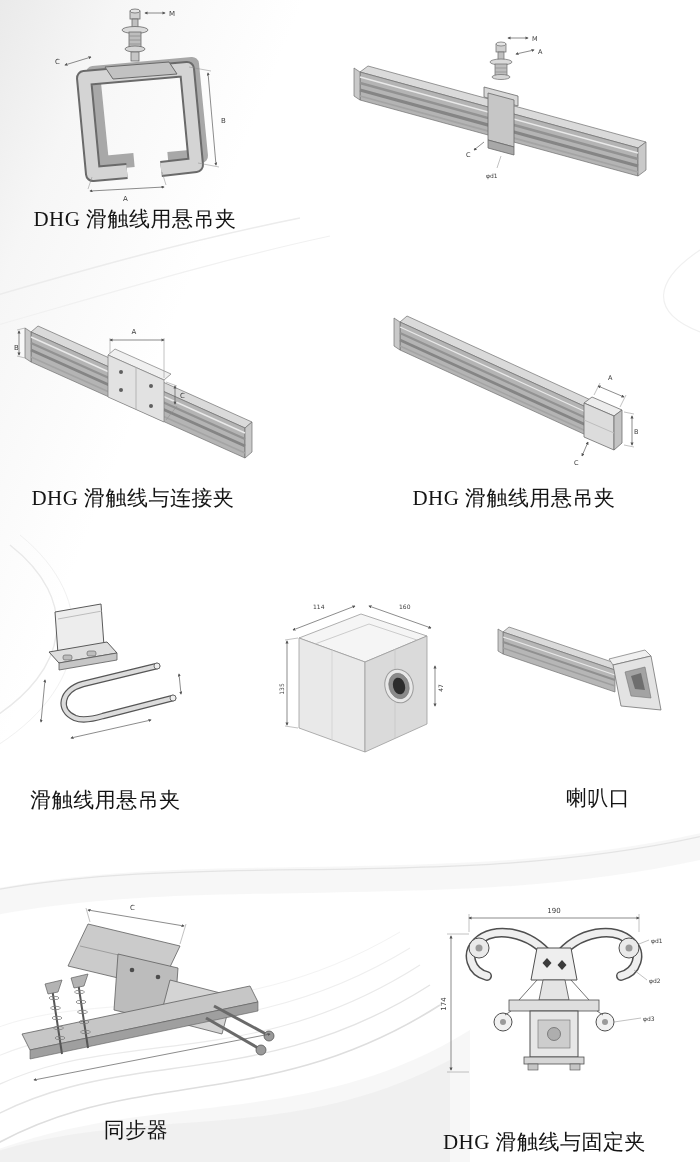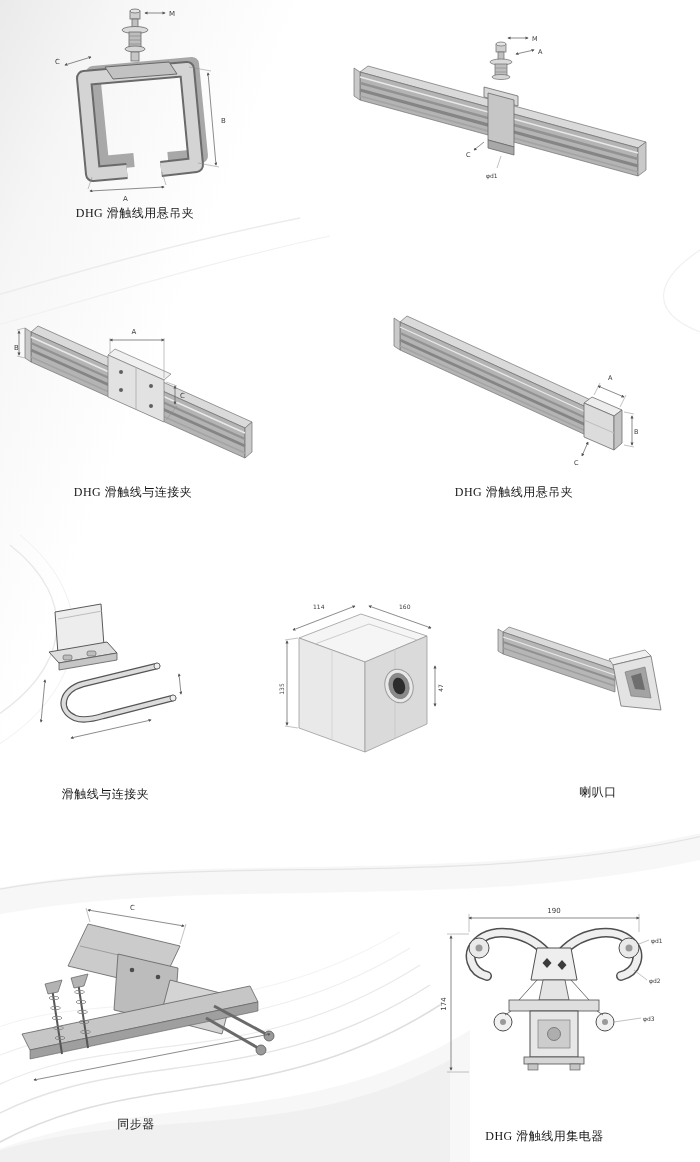--- a/index.html
+++ b/index.html
@@ -9,21 +9,21 @@
     position:relative; width:700px; height:1162px; margin:0 auto;
     background:linear-gradient(112deg,#eaeaea 0%,#f6f6f6 10%,#ffffff 26%,#ffffff 100%);
     overflow:hidden;
   }
   .bg { position:absolute; left:0; top:0; pointer-events:none; }
   .product { position:absolute; }
   .art { position:absolute; left:0; top:0; right:0; }
   .art svg { display:block; margin:0 auto; }
   .caption {
     position:absolute; left:0; right:0; text-align:center;
-    font-size:12px; font-weight:500; color:#141414; letter-spacing:.5px;
+    font-size:21px; font-weight:500; color:#141414; letter-spacing:.5px;
     font-family:"Liberation Serif","DejaVu Serif",serif; white-space:nowrap;
   }
   svg text { font-family:"DejaVu Sans",sans-serif; fill:#3c3c3c; }
   .dim { stroke:#5a5a5a; stroke-width:.7; fill:none; }
   .ext { stroke:#8f8f8f; stroke-width:.55; fill:none; }
 </style>
 </head>
 <body>
 
 <div class="page">
@@ -215,21 +215,21 @@
           <path d="M136,70 L62,88 C40,94 36,114 54,122 C62,125 72,123 82,120 L152,102" stroke="#565656" stroke-width="6.5" fill="none" stroke-linecap="round"></path>
           <path d="M136,70 L62,88 C40,94 36,114 54,122 C62,125 72,123 82,120 L152,102" stroke="#dcdcdc" stroke-width="4.2" fill="none" stroke-linecap="round"></path>
           <circle cx="136" cy="70" r="3" fill="#eeeeee" stroke="#565656" stroke-width="0.8"></circle>
           <circle cx="152" cy="102" r="3" fill="#eeeeee" stroke="#565656" stroke-width="0.8"></circle>
         </g>
         <line class="dim" x1="24" y1="84" x2="20" y2="126" marker-start="url(#ar)" marker-end="url(#ar)"></line>
         <line class="dim" x1="50" y1="142" x2="130" y2="124" marker-start="url(#ar)" marker-end="url(#ar)"></line>
         <line class="dim" x1="158" y1="78" x2="160" y2="98" marker-start="url(#ar)" marker-end="url(#ar)"></line>
       </svg>
     </div>
-    <figcaption class="caption" style="top:190px">滑触线与连接夹</figcaption>
+    <figcaption class="caption" style="top:190px">滑触线用悬吊夹</figcaption>
   </figure>
 
   <figure class="product" style="left:262px;top:594px;width:200px;height:220px">
     <div class="art">
       <svg viewBox="0 0 170 175" width="170" height="175">
         <g>
           <polygon points="22,44 84,20 150,42 88,68" fill="#f5f5f5" stroke="#9c9c9c" stroke-width="0.8"></polygon>
           <polygon points="22,44 88,68 88,158 22,134" fill="#e9e9e9" stroke="#9c9c9c" stroke-width="0.8"></polygon>
           <polygon points="88,68 150,42 150,130 88,158" fill="#dadada" stroke="#9c9c9c" stroke-width="0.8"></polygon>
           <polyline points="38,50 92,30 140,46" fill="none" stroke="#c2c2c2" stroke-width="0.8"></polyline>
@@ -369,16 +369,16 @@
           <rect x="135" y="168" width="10" height="6" fill="#c6c6c6" stroke="#4f4f4f" stroke-width="0.6"></rect>
         </g>
         <line class="ext" x1="204" y1="48" x2="214" y2="44"></line>
         <text x="216" y="47" font-size="6">φd1</text>
         <line class="ext" x1="199" y1="74" x2="212" y2="84"></line>
         <text x="214" y="87" font-size="6">φd2</text>
         <line class="ext" x1="179" y1="126" x2="206" y2="122"></line>
         <text x="208" y="125" font-size="6">φd3</text>
       </svg>
     </div>
-    <figcaption class="caption" style="top:232px;left:-10px;right:10px">DHG 滑触线用集电器</figcaption>
+    <figcaption class="caption" style="top:232px;left:-10px;right:10px">DHG 滑触线与固定夹</figcaption>
   </figure>
 
 </div>
 
 </body></html>

